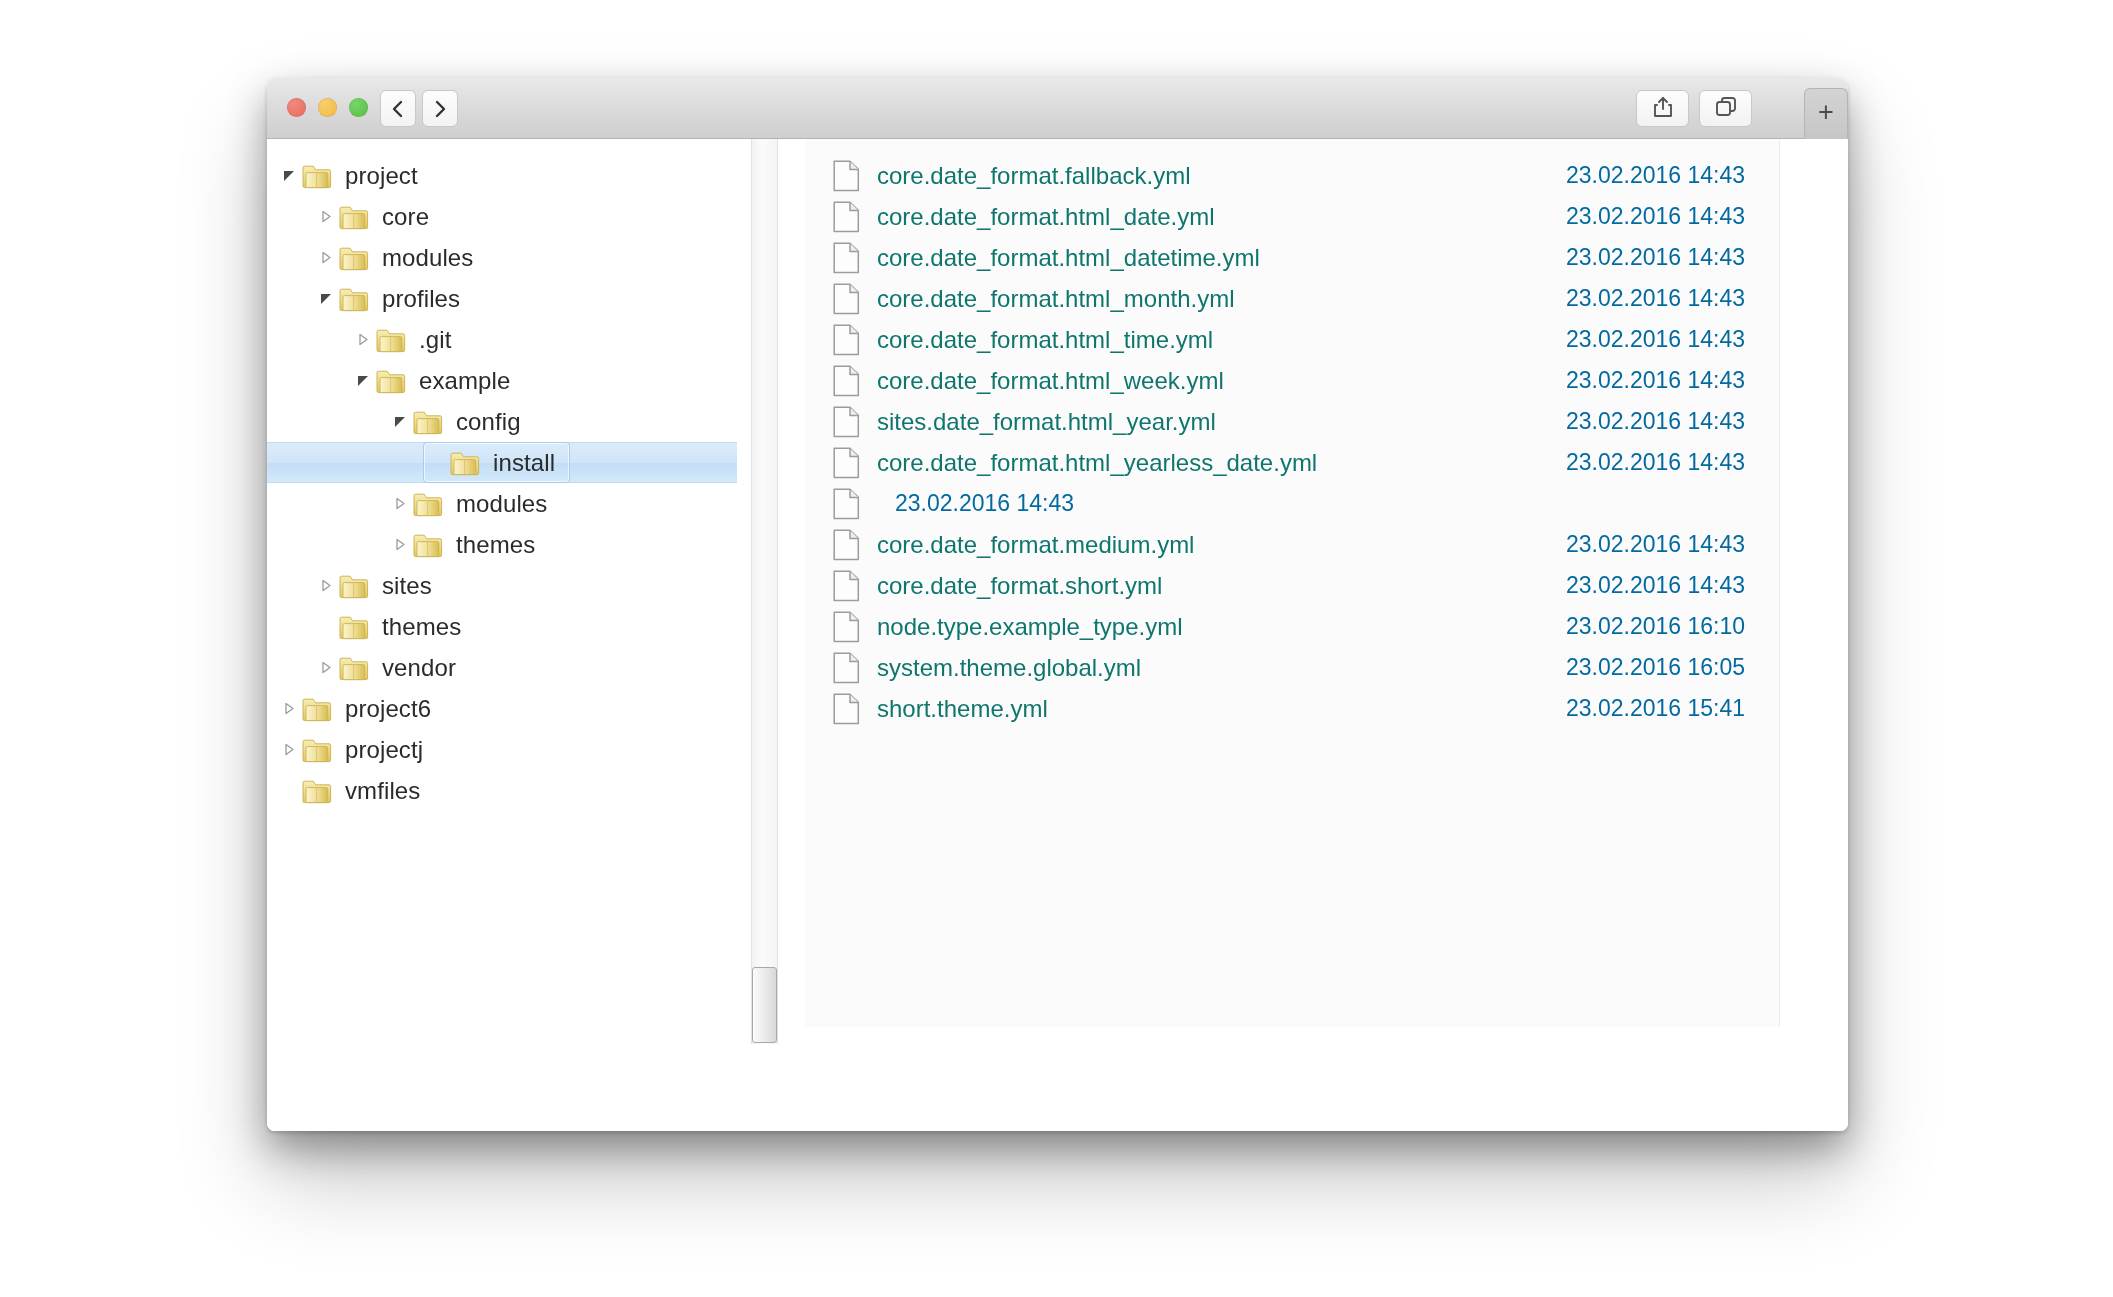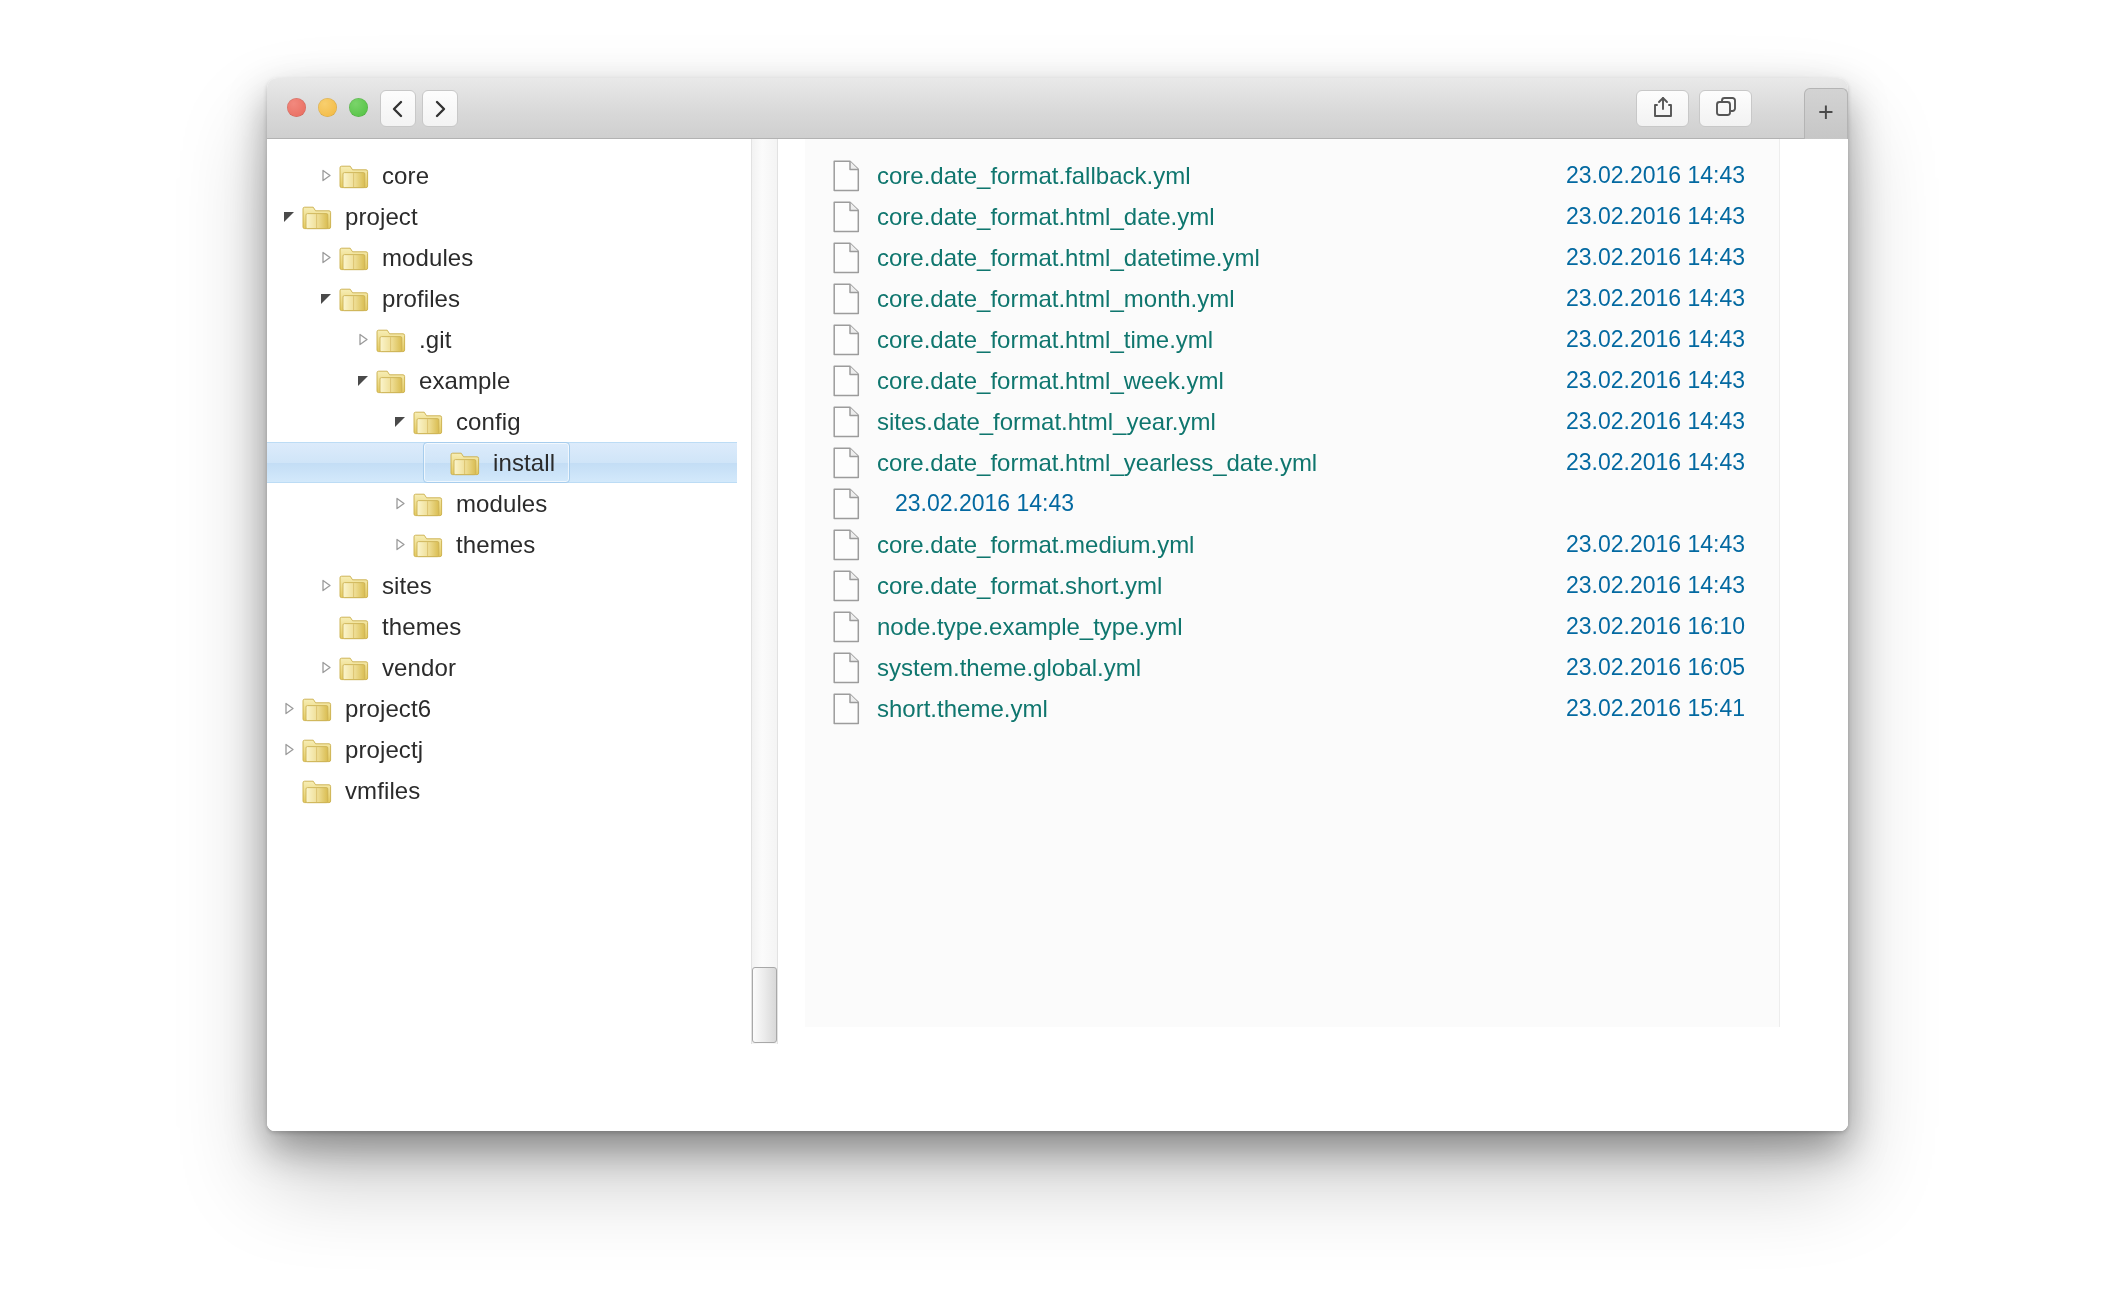--- a/index.html
+++ b/index.html
@@ -342,20 +342,48 @@
     </div>
 
     <div class="new-tab">+</div>
   </div>
 
   <div class="content">
 
     <div class="sidebar">
       <div id="tree-container">
           <div class="tree-row">
+            <div class="row-inner" style="margin-left: 8px;">
+              <span class="twisty">
+                <svg width="15" height="15" viewBox="0 0 15 15">
+      <path d="M2,3 L12,3 L2,13 Z" fill="#4a4a4a"></path>
+    </svg>
+              </span>
+              <span class="folder-ico"><svg width="30" height="26" viewBox="0 0 30 26">
+    <defs>
+      <linearGradient id="fgA" x1="0" y1="0" x2="0" y2="1">
+        <stop offset="0%" stop-color="#f7eeb6"></stop>
+                      <stop offset="100%" stop-color="#e3c95e"></stop>
+      </linearGradient>
+      <linearGradient id="fgB" x1="0" y1="0" x2="1" y2="0">
+        <stop offset="0%" stop-color="#fbf5cd"></stop>
+                      <stop offset="55%" stop-color="#eedd93"></stop>
+        <stop offset="100%" stop-color="#d9bd52"></stop>
+      </linearGradient>
+    </defs>
+    <path d="M1,6 L1,23 A1.6,1.6 0 0 0 2.6,24.6 L27,24.6 A1.6,1.6 0 0 0 28.6,23 L28.6,8.4
+             A1.6,1.6 0 0 0 27,6.8 L13.6,6.8 L11.2,3.2 L2.6,3.2 A1.6,1.6 0 0 0 1,4.8 Z" fill="url(#fgA)" stroke="#c9ae48" stroke-width="0.9"></path>
+    <path d="M5.4,9.6 L24.4,9.6 A1.4,1.4 0 0 1 25.8,11 L25.8,23.2 A1.4,1.4 0 0 1 24.4,24.6
+             L5.4,24.6 A1.4,1.4 0 0 1 4,23.2 L4,11 A1.4,1.4 0 0 1 5.4,9.6 Z" fill="url(#fgB)" stroke="#cdb256" stroke-width="0.9"></path>
+    <line x1="14.6" y1="10.2" x2="14.6" y2="24" stroke="#d6bd67" stroke-width="0.8"></line>
+  </svg></span>
+              <span class="tree-label">project</span>
+            </div>
+          </div>
+          <div class="tree-row">
             <div class="row-inner" style="margin-left: 45px;">
               <span class="twisty">
                 <svg width="15" height="15" viewBox="0 0 15 15">
       <path d="M4,2.5 L11,7.5 L4,12.5 Z" fill="none" stroke="#9b9b9b" stroke-width="1.3" stroke-linejoin="round"></path>
     </svg>
               </span>
               <span class="folder-ico"><svg width="30" height="26" viewBox="0 0 30 26">
     <defs>
       <linearGradient id="fgA" x1="0" y1="0" x2="0" y2="1">
         <stop offset="0%" stop-color="#f7eeb6"></stop>
@@ -367,48 +395,20 @@
         <stop offset="100%" stop-color="#d9bd52"></stop>
       </linearGradient>
     </defs>
     <path d="M1,6 L1,23 A1.6,1.6 0 0 0 2.6,24.6 L27,24.6 A1.6,1.6 0 0 0 28.6,23 L28.6,8.4
              A1.6,1.6 0 0 0 27,6.8 L13.6,6.8 L11.2,3.2 L2.6,3.2 A1.6,1.6 0 0 0 1,4.8 Z" fill="url(#fgA)" stroke="#c9ae48" stroke-width="0.9"></path>
     <path d="M5.4,9.6 L24.4,9.6 A1.4,1.4 0 0 1 25.8,11 L25.8,23.2 A1.4,1.4 0 0 1 24.4,24.6
              L5.4,24.6 A1.4,1.4 0 0 1 4,23.2 L4,11 A1.4,1.4 0 0 1 5.4,9.6 Z" fill="url(#fgB)" stroke="#cdb256" stroke-width="0.9"></path>
     <line x1="14.6" y1="10.2" x2="14.6" y2="24" stroke="#d6bd67" stroke-width="0.8"></line>
   </svg></span>
               <span class="tree-label">core</span>
-            </div>
-          </div>
-          <div class="tree-row">
-            <div class="row-inner" style="margin-left: 8px;">
-              <span class="twisty">
-                <svg width="15" height="15" viewBox="0 0 15 15">
-      <path d="M2,3 L12,3 L2,13 Z" fill="#4a4a4a"></path>
-    </svg>
-              </span>
-              <span class="folder-ico"><svg width="30" height="26" viewBox="0 0 30 26">
-    <defs>
-      <linearGradient id="fgA" x1="0" y1="0" x2="0" y2="1">
-        <stop offset="0%" stop-color="#f7eeb6"></stop>
-                      <stop offset="100%" stop-color="#e3c95e"></stop>
-      </linearGradient>
-      <linearGradient id="fgB" x1="0" y1="0" x2="1" y2="0">
-        <stop offset="0%" stop-color="#fbf5cd"></stop>
-                      <stop offset="55%" stop-color="#eedd93"></stop>
-        <stop offset="100%" stop-color="#d9bd52"></stop>
-      </linearGradient>
-    </defs>
-    <path d="M1,6 L1,23 A1.6,1.6 0 0 0 2.6,24.6 L27,24.6 A1.6,1.6 0 0 0 28.6,23 L28.6,8.4
-             A1.6,1.6 0 0 0 27,6.8 L13.6,6.8 L11.2,3.2 L2.6,3.2 A1.6,1.6 0 0 0 1,4.8 Z" fill="url(#fgA)" stroke="#c9ae48" stroke-width="0.9"></path>
-    <path d="M5.4,9.6 L24.4,9.6 A1.4,1.4 0 0 1 25.8,11 L25.8,23.2 A1.4,1.4 0 0 1 24.4,24.6
-             L5.4,24.6 A1.4,1.4 0 0 1 4,23.2 L4,11 A1.4,1.4 0 0 1 5.4,9.6 Z" fill="url(#fgB)" stroke="#cdb256" stroke-width="0.9"></path>
-    <line x1="14.6" y1="10.2" x2="14.6" y2="24" stroke="#d6bd67" stroke-width="0.8"></line>
-  </svg></span>
-              <span class="tree-label">project</span>
             </div>
           </div>
           <div class="tree-row">
             <div class="row-inner" style="margin-left: 45px;">
               <span class="twisty">
                 <svg width="15" height="15" viewBox="0 0 15 15">
       <path d="M4,2.5 L11,7.5 L4,12.5 Z" fill="none" stroke="#9b9b9b" stroke-width="1.3" stroke-linejoin="round"></path>
     </svg>
               </span>
               <span class="folder-ico"><svg width="30" height="26" viewBox="0 0 30 26">

